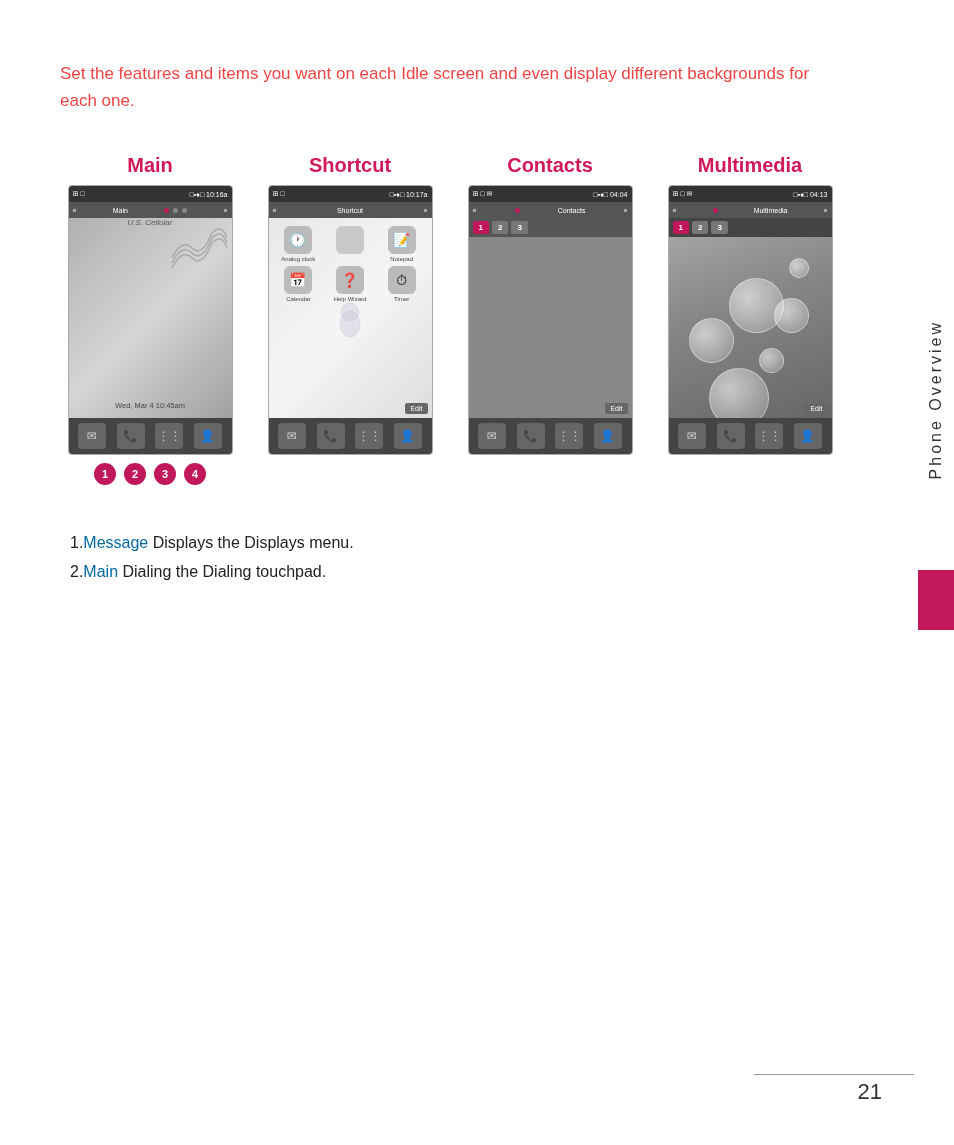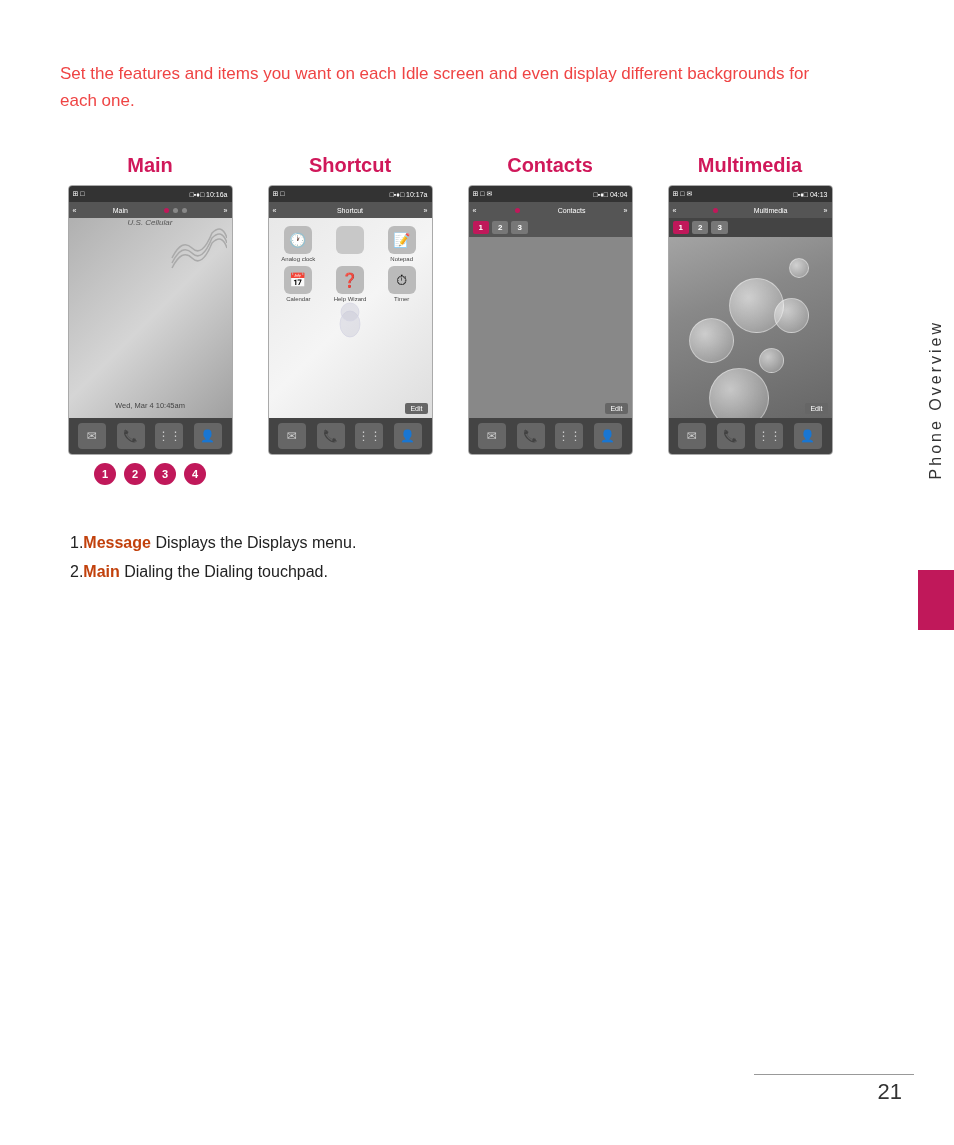--- a/index.html
+++ b/index.html
@@ -270,22 +270,22 @@
       padding-left: 10px;
     }
 
     .legend-item {
       font-size: 16px;
       line-height: 1.8;
       color: #222;
     }
 
     .legend-label {
-      color: #c2410c;
-      font-weight: bold;
+      color: #0369a1;
+      font-weight: normal;
     }
 
     
     .side-label {
       position: absolute;
       right: 0;
       top: 320px;
       width: 36px;
       height: 260px;
       display: flex;
@@ -309,21 +309,21 @@
       top: 570px;
       width: 36px;
       height: 60px;
       background: #c0185a;
     }
 
     
     .page-number {
       position: absolute;
       bottom: 40px;
-      right: 52px;
+      right: 72px;
       font-size: 22px;
       color: #333;
     }
 
     
     .bottom-rule {
       position: absolute;
       bottom: 70px;
       right: 40px;
       width: 160px;

